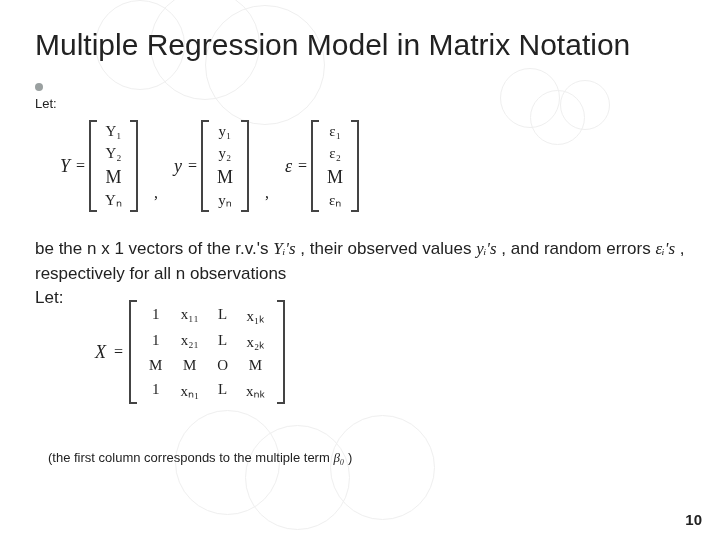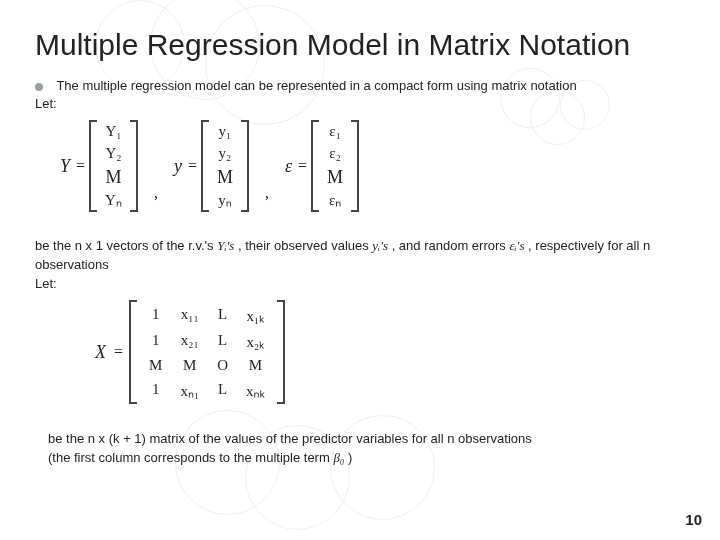--- a/index.html
+++ b/index.html
@@ -101,21 +101,21 @@
   }
   .col span { line-height: 1; }
   .comma { font-size: 16px; padding: 0 10px; align-self: flex-end; margin-bottom: 10px; }
   .mdots { font-size: 18px; }
 
   .para1 {
     position: absolute;
     top: 237px;
     left: 35px;
     right: 20px;
-    font-size: 13px;
+    font-size: 17px;
     line-height: 1.45;
   }
   .inline-math { font-family: "Times New Roman", serif; font-style: italic; }
 
   .matrices2 {
     position: absolute;
     top: 300px;
     left: 95px;
     display: flex;
     align-items: center;
@@ -162,21 +162,20 @@
     <span class="c6"></span>
   <span class="c7"></span>
     <span class="c8"></span>
     <span class="c9"></span>
 </div>
 
 <div class="title">Multiple Regression Model in Matrix Notation</div>
 
 <div class="intro-row">
   <span class="bullet"></span>
-  <span>The multiple regression model can be represented in a compact form using matrix notation</span>
 </div>
 
 <div class="let1">Let:</div>
 
 <div class="matrices1">
   <div class="mblock">
     <span class="lhs">Y</span>
     <span style="font-size:16px"> = </span>
     <div class="bracket"></div>
     <div class="col">
@@ -246,19 +245,19 @@
       <span>M</span>
     <span>1</span>
       <span>xₙ₁</span>
       <span>L</span>
       <span>xₙₖ</span>
   </div>
   <div class="bracket r bracket2"></div>
 </div>
 
 <div class="para2">
-  <span>be the n x (k + 1) matrix of the values of the predictor variables for all n observations</span><br>
+  <br>
   <span>(the first column corresponds to the multiple term </span>
   <span class="inline-math">β₀</span>
   <span> )</span>
 </div>
 
 <div class="page-num">10</div>
 
 </body></html>

